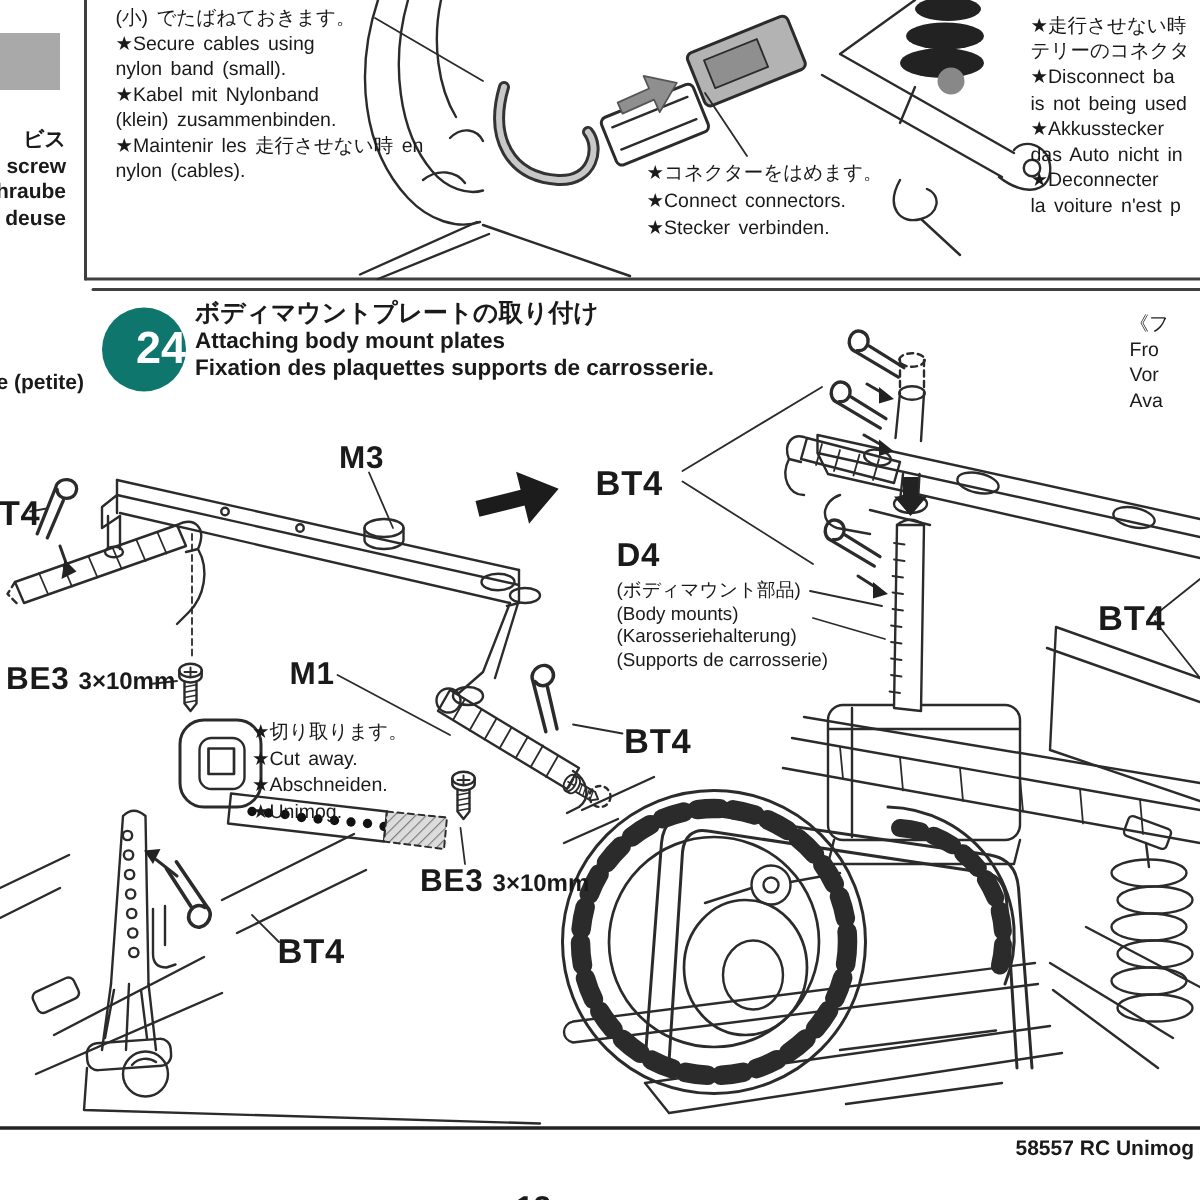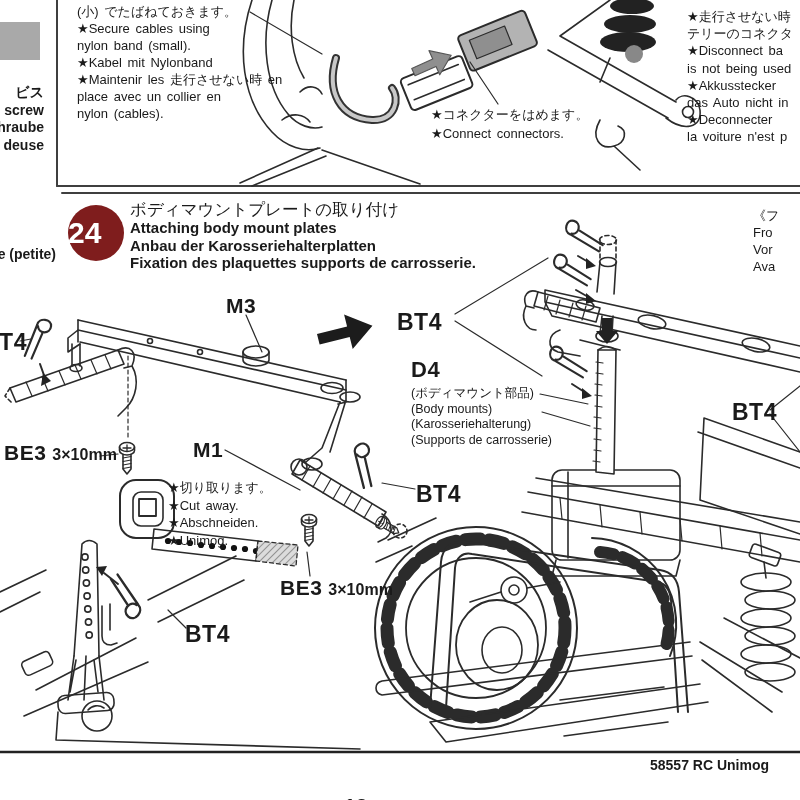--- a/index.html
+++ b/index.html
@@ -6,25 +6,25 @@
   body{width:800px;height:800px;position:relative;overflow:hidden;background:#ffffff;
        font-family:"Liberation Sans","DejaVu Sans",sans-serif;color:#1a1a1a;}
   .abs{position:absolute}
   .note{font-weight:normal;font-size:13px;line-height:17px;word-spacing:2px;white-space:nowrap}
   .note div{white-space:nowrap}
   .lbl{font-weight:bold;font-size:23px;white-space:nowrap;letter-spacing:.5px}
   .lbl-big{font-size:21px}
   .sz{font-size:16px;font-weight:bold;margin-left:6px;letter-spacing:0}
   .sub{font-weight:normal;font-size:12.5px;line-height:15.5px;white-space:nowrap}
   .rightcut{white-space:nowrap}
-  .stepcircle{width:56px;height:56px;border-radius:50%;background:#7f1d1d;color:#fff;
-              display:flex;align-items:center;justify-content:flex-start;
+  .stepcircle{width:56px;height:56px;border-radius:50%;background:#0f766e;color:#fff;
+              display:flex;align-items:center;justify-content:flex-end;
               font-size:30px;font-weight:bold}
   .titles div{white-space:nowrap}
-  .t-jp{font-size:16.5px;font-weight:normal;line-height:20px}
+  .t-jp{font-size:16.5px;font-weight:bold;line-height:20px}
   .t-ln{font-size:15px;font-weight:bold;line-height:17.5px}
   .marg{font-weight:bold;font-size:14px;line-height:17.5px;text-align:right;white-space:nowrap}
   .foot{font-weight:bold;white-space:nowrap}
 </style>
 </head>
 <body>
 
 <svg class="abs" style="left:0;top:0" width="800" height="800" viewBox="0 0 800 800">
   <defs>
     <pattern id="hatch" width="5" height="5" patternUnits="userSpaceOnUse" patternTransform="rotate(45)">
@@ -271,46 +271,46 @@
     <div>chraube</div>
     <div>deuse</div>
   </div>
 <div class="abs marg" style="left:-30px;top:246px;width:86px">e (petite)</div>
 
 <div class="abs note" style="left:77px;top:3px;width:182px">
     <div>(小) でたばねておきます。</div>
     <div>★Secure cables using</div>
     <div>nylon band (small).</div>
     <div>★Kabel mit Nylonband</div>
+    <div>(klein) zusammenbinden.</div>
     <div>★Maintenir les 走行させない時 en</div>
-    <div>place avec un collier en</div>
     <div>nylon (cables).</div>
   </div>
 <div class="abs note" style="left:431px;top:106px;line-height:18.5px">
     <div>★コネクターをはめます。</div>
     <div>★Connect connectors.</div>
+    <div>★Stecker verbinden.</div>
   </div>
 <div class="abs note" style="left:687px;top:8px;line-height:17.2px;width:130px">
     <div>★走行させない時</div>
     <div>テリーのコネクタ</div>
     <div>★Disconnect ba</div>
     <div>is not being used</div>
     <div>★Akkusstecker</div>
     <div>das Auto nicht in</div>
     <div>★Deconnecter</div>
     <div>la voiture n'est p</div>
   </div>
 
 <div class="abs stepcircle" style="left:68px;top:205px">
   <span>24</span>
 </div>
 <div class="abs titles" style="left:130px;top:199px">
   <div class="t-jp">ボディマウントプレートの取り付け</div>
   <div class="t-ln">Attaching body mount plates</div>
-  <div class="t-ln">Anbau der Karosseriehalterplatten</div>
   <div class="t-ln">Fixation des plaquettes supports de carrosserie.</div>
 </div>
 
 <div class="abs note rightcut" style="left:753px;top:207px;line-height:17px">
     <div>《フ</div>
     <div>Fro</div>
     <div>Vor</div>
     <div>Ava</div>
   </div>
 
@@ -335,13 +335,13 @@
 <div class="abs lbl" style="left:411px;top:357px;font-size:22px">D4</div>
 <div class="abs sub" style="left:411px;top:386px">
     <div>(ボディマウント部品)</div>
     <div>(Body mounts)</div>
     <div>(Karosseriehalterung)</div>
     <div>(Supports de carrosserie)</div>
   </div>
 <div class="abs lbl" style="left:732px;top:399px">BT4</div>
 
 <div class="abs foot" style="left:344px;top:794px;font-size:21px">12</div>
-<div class="abs foot" style="left:650px;top:757px;font-size:14px">58557  RC Unimog</div>
+<div class="abs foot" style="left:677px;top:757px;font-size:14px">58557  RC Unimog</div>
 
 </body></html>

